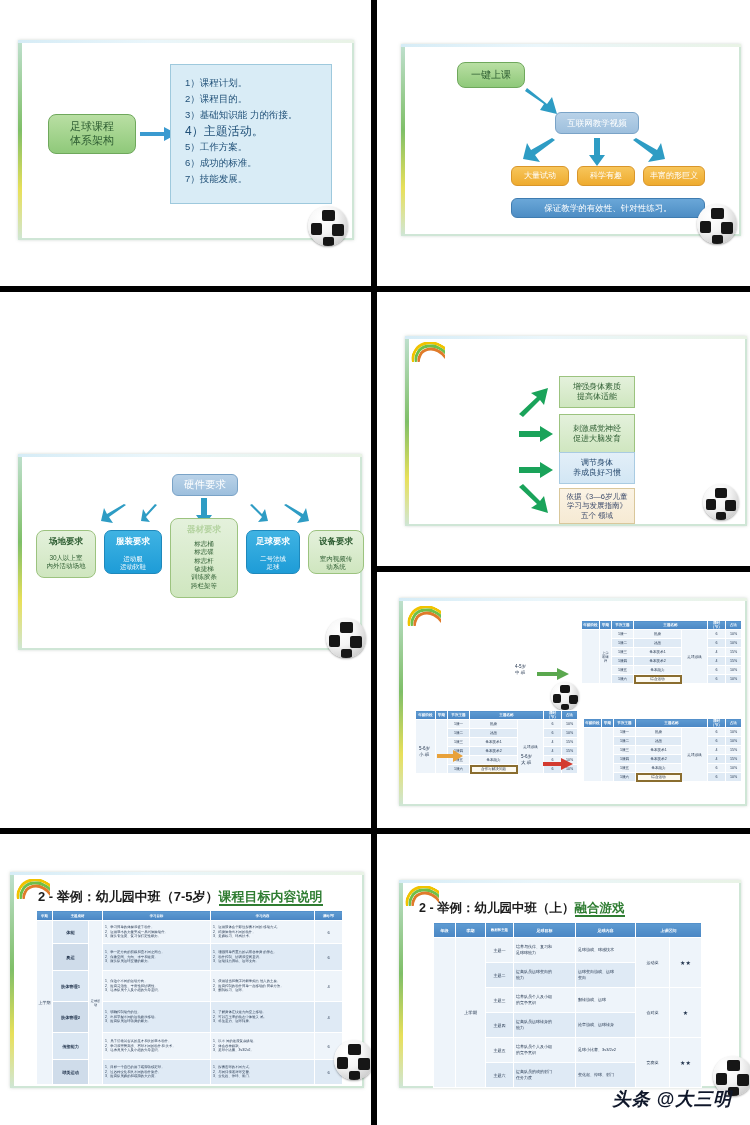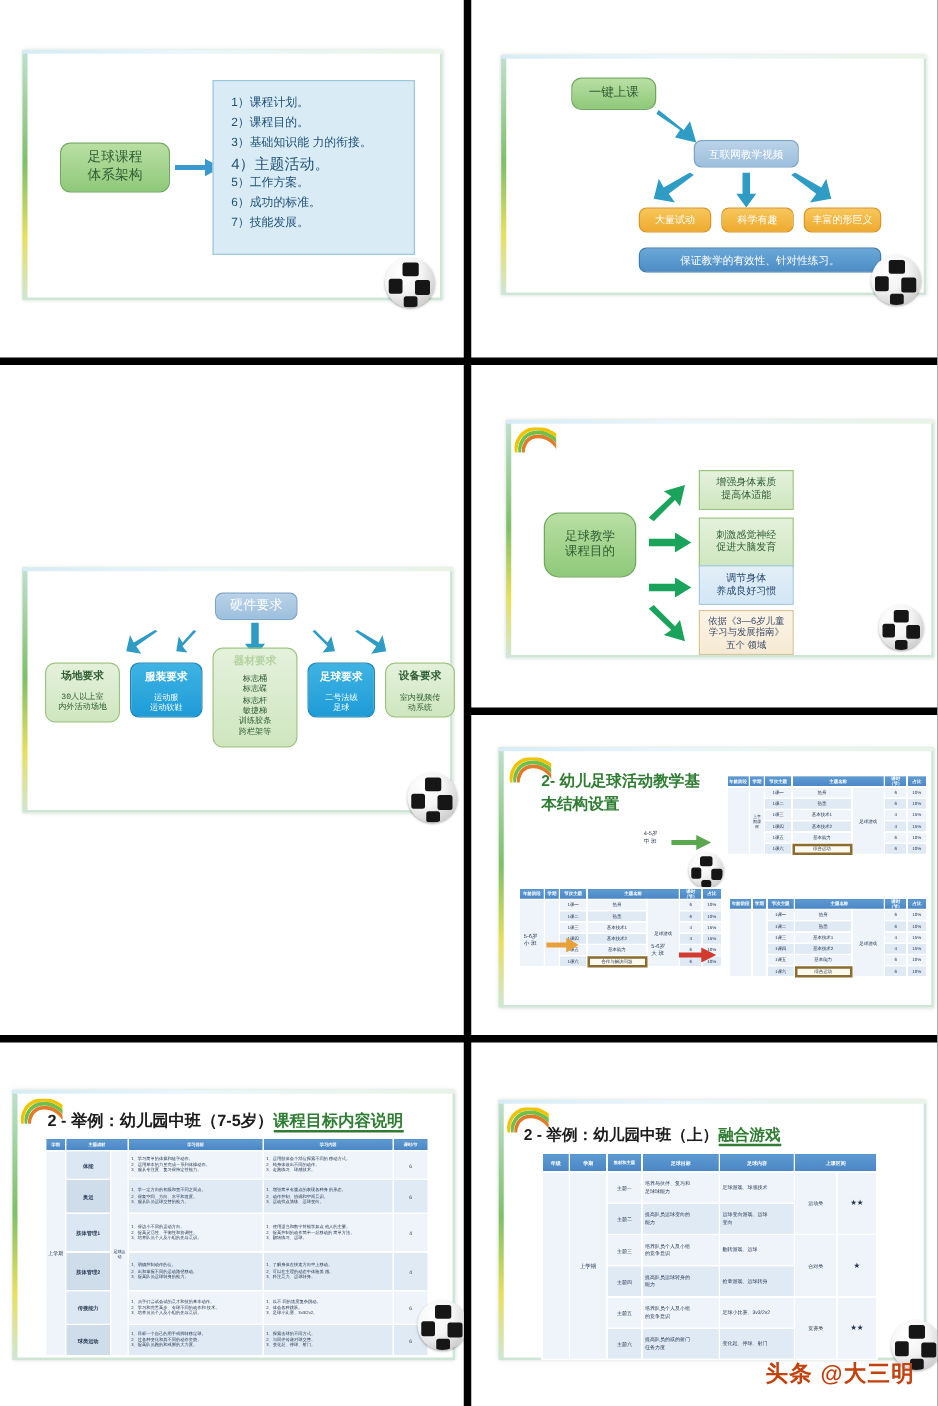--- a/index.html
+++ b/index.html
@@ -29,21 +29,21 @@
   .rainbow i{position:absolute;left:0;top:0;width:40px;height:34px;border-radius:50%;
      border-top:3px solid #f0c300;border-left:3px solid #f0c300;
      transform:rotate(28deg);}
   .rainbow i:nth-child(2){border-top-color:#6fbf4a;border-left-color:#6fbf4a;width:34px;height:29px;left:3px;top:3px;}
   .rainbow i:nth-child(3){border-top-color:#e07b2a;border-left-color:#e07b2a;width:28px;height:24px;left:6px;top:6px;}
 
   
   .node{position:absolute;box-sizing:border-box;display:flex;align-items:center;justify-content:center;
         text-align:center;line-height:1.25;color:#2b4a6f;}
   .green{background:linear-gradient(180deg,#b9dfa3,#8fc97a);border:1px solid #6fa85c;border-radius:8px;color:#2f5e33;}
-  .lgreen{background:linear-gradient(180deg,#e4f1dc,#cfe6bf);border:1px solid #9cc37f;border-radius:5px;color:#2f5e33;font-family:Liberation Mono, monospace;}
+  .lgreen{background:linear-gradient(180deg,#e4f1dc,#cfe6bf);border:1px solid #9cc37f;border-radius:5px;color:#2f5e33;}
   .bluebox{background:#d9ecf6;border:1px solid #9ec9dd;color:#1f4f77;}
   .steel{background:linear-gradient(180deg,#b9d2e8,#9dbfdd);border:1px solid #7aa3c7;border-radius:6px;color:#ffffff;}
   .cyan{background:linear-gradient(180deg,#3fb3e3,#1e9cd7);border:1px solid #1e88bb;border-radius:7px;color:#fff;}
   .orange{background:linear-gradient(180deg,#f7c65b,#eeab2e);border:1px solid #d9962a;border-radius:6px;color:#fff;}
   .blueband{background:linear-gradient(180deg,#6aa7d8,#4d8dc4);border:1px solid #3f7cb0;border-radius:6px;color:#fff;}
   .cream{background:linear-gradient(180deg,#fbf3e4,#f6ead3);border:1px solid #d9c79b;color:#3b4a6b;}
   .icebox{background:linear-gradient(180deg,#e3eff8,#d2e6f4);border:1px solid #a9cbe2;color:#25486d;}
 
   .arrow{position:absolute;pointer-events:none;}
 
@@ -59,21 +59,21 @@
 
   table.tb{position:absolute;border-collapse:collapse;table-layout:fixed;background:#fff;}
   table.tb th{background:linear-gradient(180deg,#5e9bd2,#4a86c4);color:#fff;font-weight:bold;
       border:1px solid #ffffff;padding:0;overflow:hidden;}
   table.tb td{border:1px solid #ffffff;color:#24364f;padding:0 1px;overflow:hidden;
       background:#eef4fa;text-align:center;}
   table.tb td.alt{background:#dfeaf5;}
   table.tb td.l{text-align:left;}
   .hl{outline:2px solid #8a6d2f;outline-offset:-2px;background:#fdfaf0 !important;}
 
-  .wm{position:absolute;color:#c2410c;font-weight:bold;letter-spacing:1px;}
+  .wm{position:absolute;color:#0f172a;font-weight:bold;letter-spacing:1px;font-style:italic;}
 </style>
 </head>
 <body>
 
 <div class="sheet">
 
   <div class="panel p1">
     <div class="slide" style="left:18px;top:40px;width:332px;height:196px;">
       <div class="node green" id="s1root" style="left:28px;top:72px;width:88px;height:40px;font-size:11px;white-space:pre-line;">足球课程
 体系架构</div>
@@ -191,22 +191,20 @@
   </div>
 
   <div class="panel p4">
     <div class="slide" style="left:28px;top:44px;width:338px;height:186px;">
       <div class="rainbow" style="left:4px;top:4px;">
           <i></i>
           <i></i>
           <i></i>
         </div>
 
-      <div class="node green" style="left:28px;top:72px;width:74px;height:52px;font-size:10px;white-space:pre-line;border-radius:12px;">足球教学
-课程目的</div>
 
       <svg class="arrow" style="left:110px;top:48px;width:32px;height:32px;" viewBox="0 0 32 32">
         <path d="M2 28 L20 11 L14 7 L31 2 L27 19 L23 14 L6 31 z" fill="#1aa35a"></path>
       </svg>
       <svg class="arrow" style="left:112px;top:88px;width:34px;height:16px;" viewBox="0 0 34 16">
         <path d="M0 5 h21 v-5 l13 8 -13 8 v-5 H0 z" fill="#1aa35a"></path>
       </svg>
       <svg class="arrow" style="left:112px;top:124px;width:34px;height:16px;" viewBox="0 0 34 16">
         <path d="M0 5 h21 v-5 l13 8 -13 8 v-5 H0 z" fill="#1aa35a"></path>
       </svg>
@@ -234,22 +232,20 @@
   </div>
 
   <div class="panel p5">
     <div class="slide" style="left:22px;top:26px;width:344px;height:204px;">
       <div class="rainbow" style="left:6px;top:6px;">
           <i></i>
           <i></i>
           <i></i>
         </div>
 
-      <div class="title titleGreen" style="left:32px;top:16px;width:160px;font-size:12.5px;line-height:1.45;">2- 幼儿足球活动教学基
-本结构设置</div>
 
       <div class="ball" style="left:150px;top:82px;width:28px;height:28px;">
         <b class="pc" style="left:9px;top:3px;width:10px;height:8px;"></b>
         <b class="pc" style="left:2px;top:12px;width:8px;height:9px;"></b>
         <b class="pc" style="left:18px;top:13px;width:9px;height:9px;"></b>
         <b class="pc" style="left:10px;top:22px;width:8px;height:6px;"></b>
       </div>
 
       <div style="position:absolute;left:180px;top:20px;">
         <svg class="arrow" style="position:absolute;left:-44px;top:48px;width:32px;height:12px;" viewBox="0 0 32 12">

